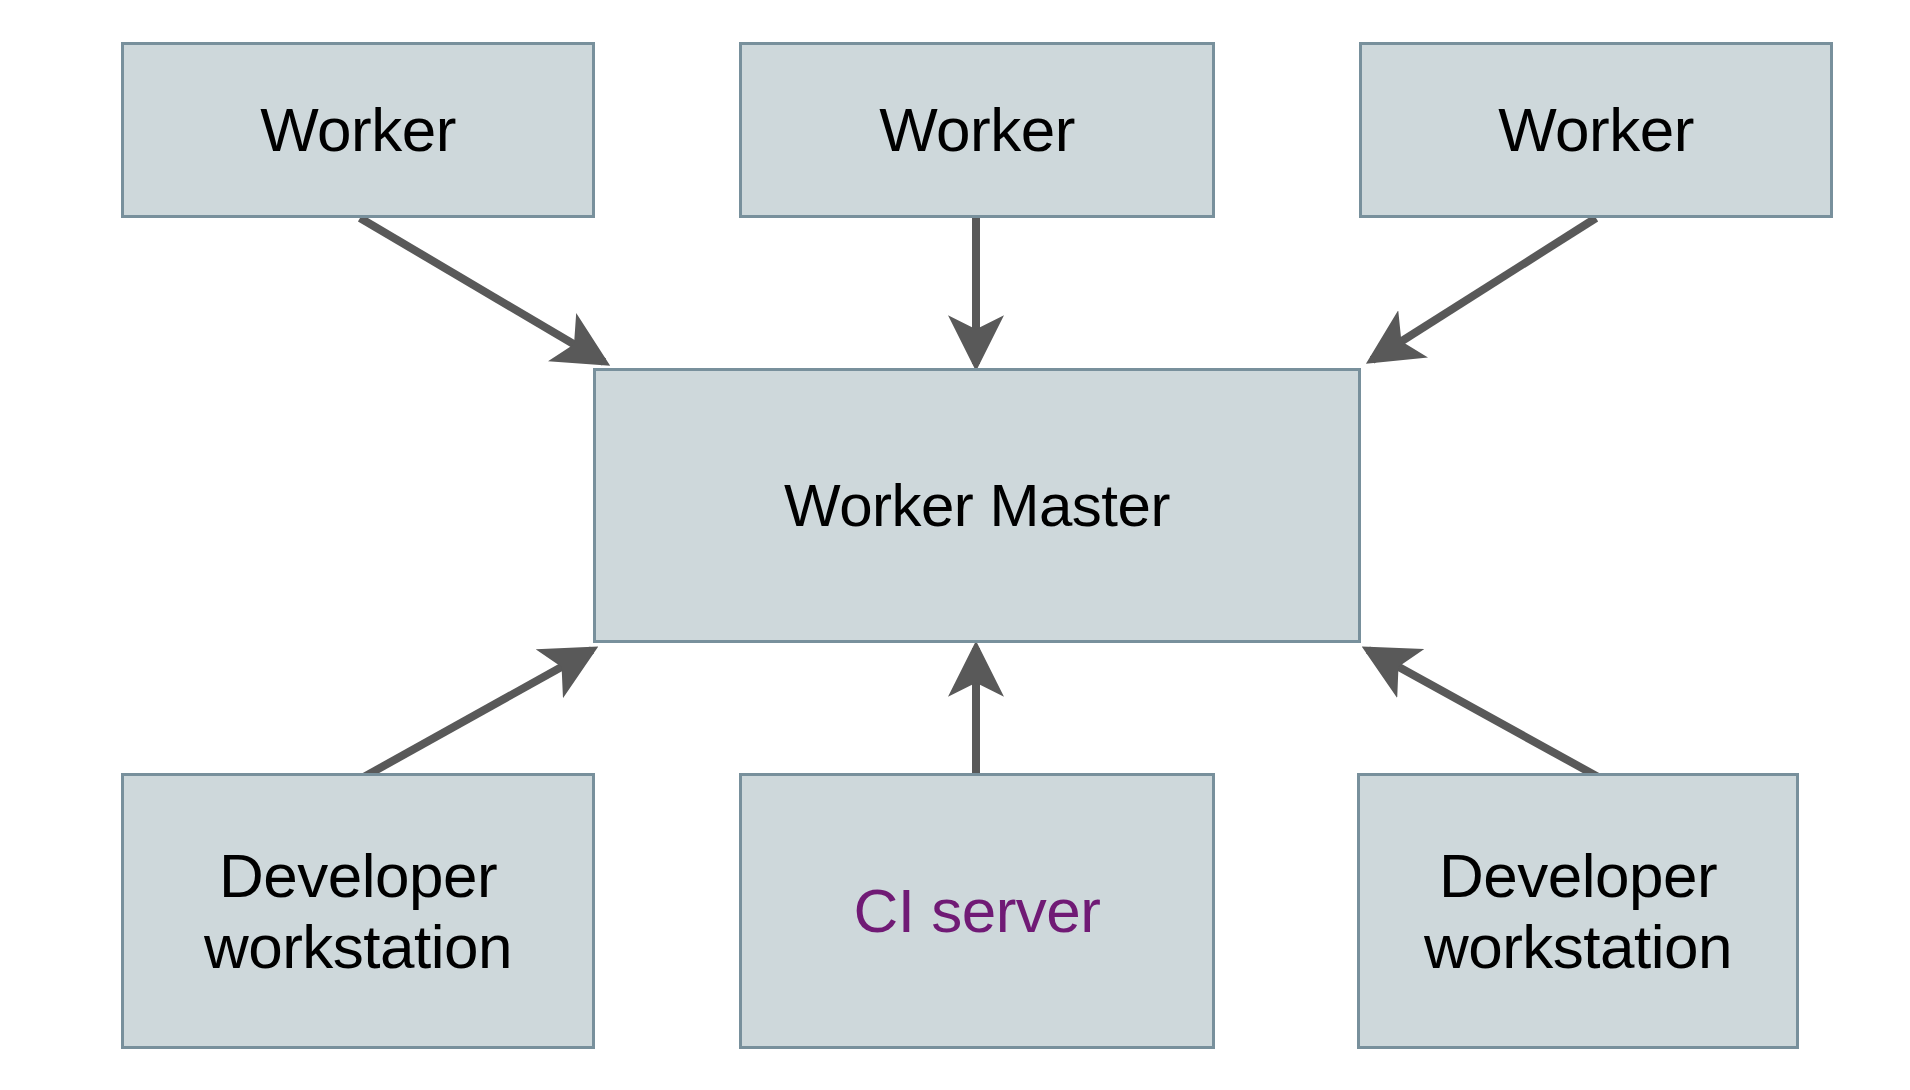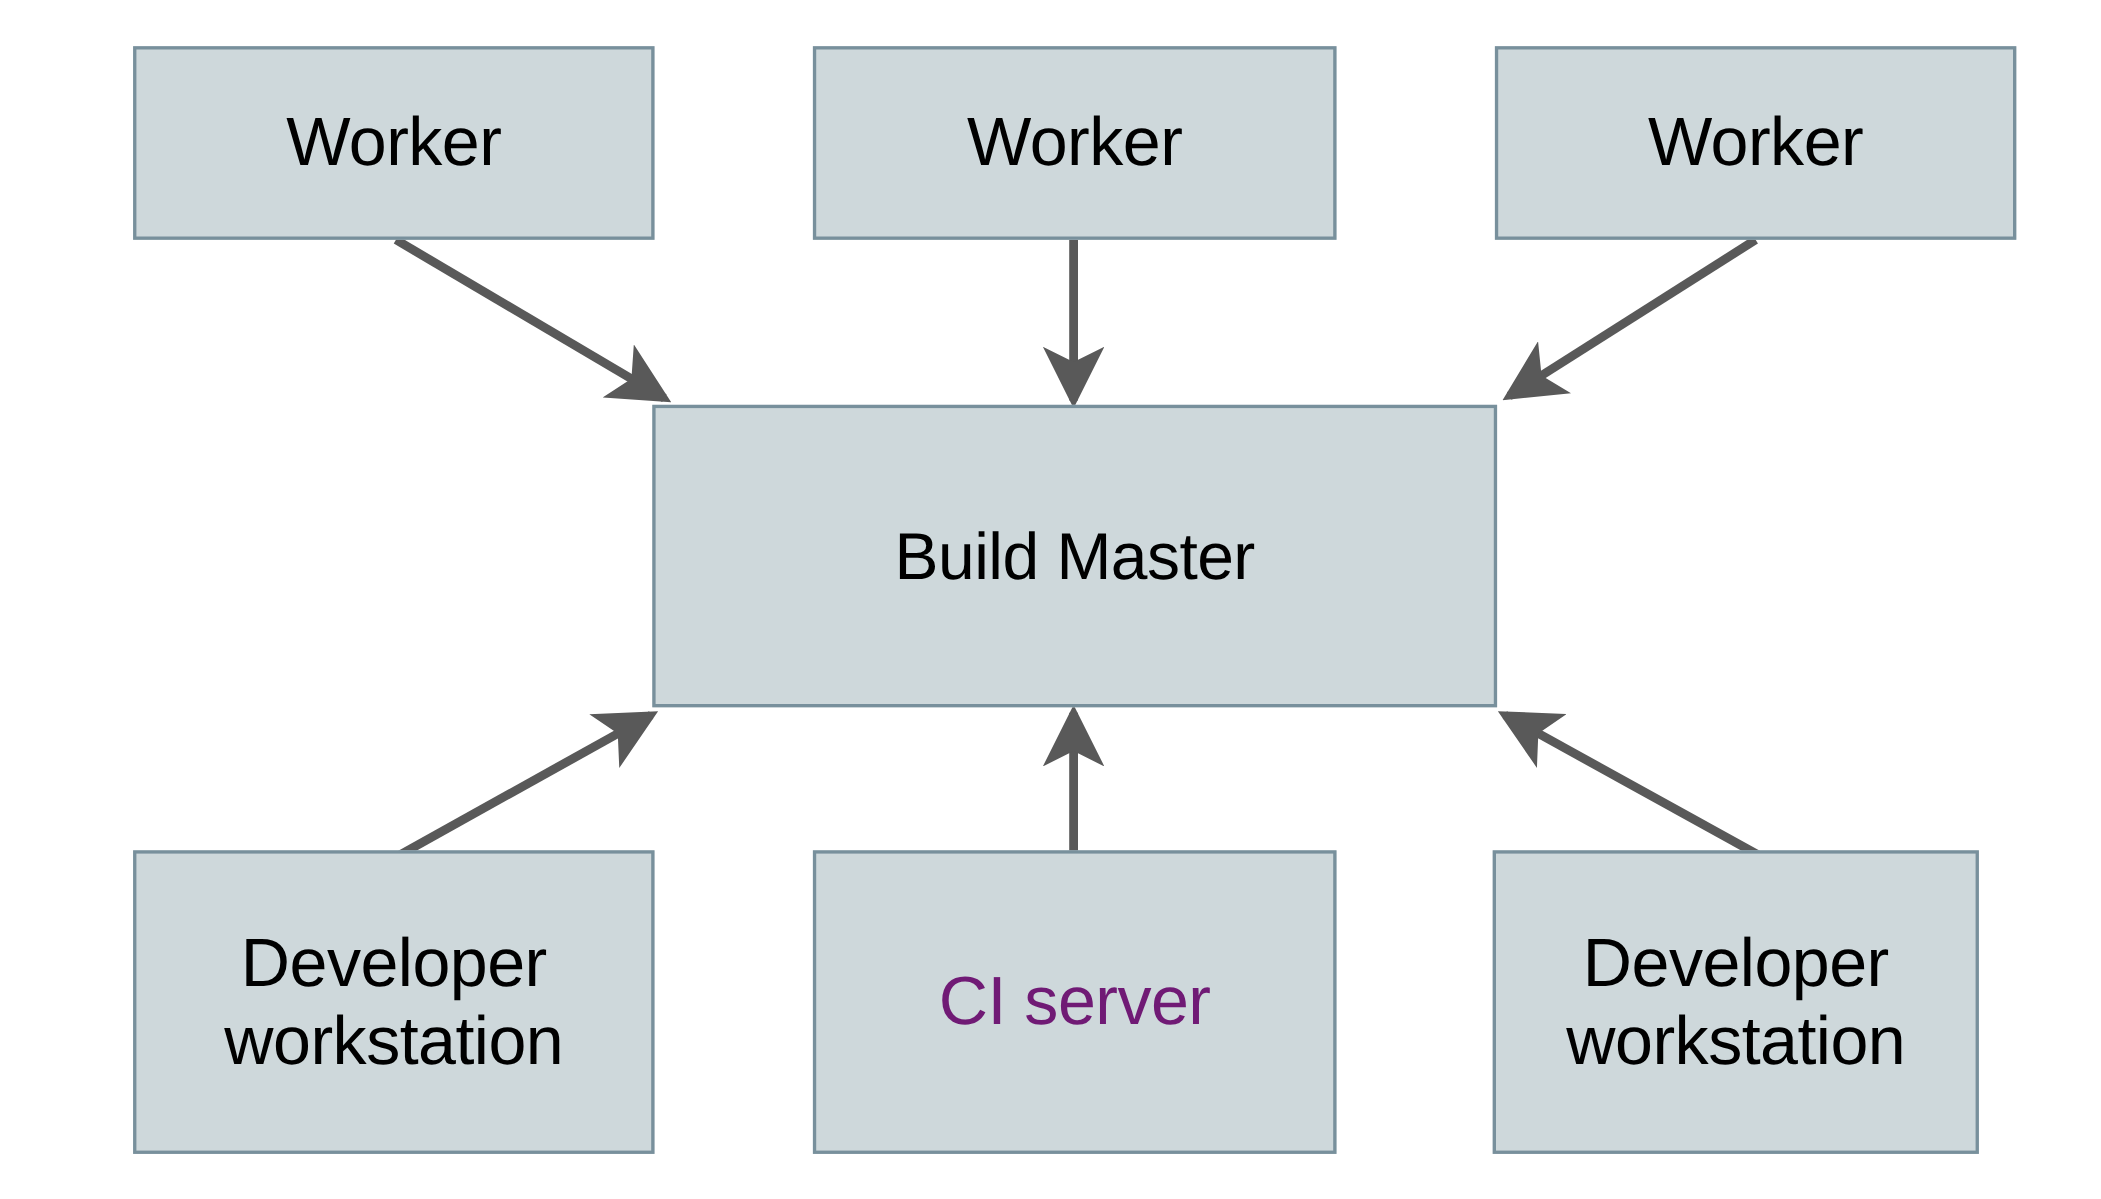--- a/index.html
+++ b/index.html
@@ -78,21 +78,21 @@
 
   <div class="node node-worker" style="left: 739px; top: 42px; width: 476px; height: 176px; background: rgb(206, 216, 219); border-color: rgb(120, 144, 156); color: rgb(0, 0, 0);">
     <span class="node-label">Worker</span>
   </div>
 
   <div class="node node-worker" style="left: 1359px; top: 42px; width: 474px; height: 176px; background: rgb(206, 216, 219); border-color: rgb(120, 144, 156); color: rgb(0, 0, 0);">
     <span class="node-label">Worker</span>
   </div>
 
   <div class="node node-build-master" style="left: 593px; top: 368px; width: 768px; height: 275px; background: rgb(206, 216, 219); border-color: rgb(120, 144, 156); color: rgb(0, 0, 0);">
-    <span class="node-label">Build Master</span>
+    <span class="node-label">Worker Master</span>
   </div>
 
   <div class="node node-dev" style="left: 121px; top: 773px; width: 474px; height: 276px; background: rgb(206, 216, 219); border-color: rgb(120, 144, 156); color: rgb(0, 0, 0);">
     <span class="node-label">Developer
 workstation</span>
   </div>
 
   <div class="node node-ci" style="left: 739px; top: 773px; width: 476px; height: 276px; background: rgb(206, 216, 219); border-color: rgb(120, 144, 156); color: #701a75;">
     <span class="node-label">CI server</span>
   </div>

